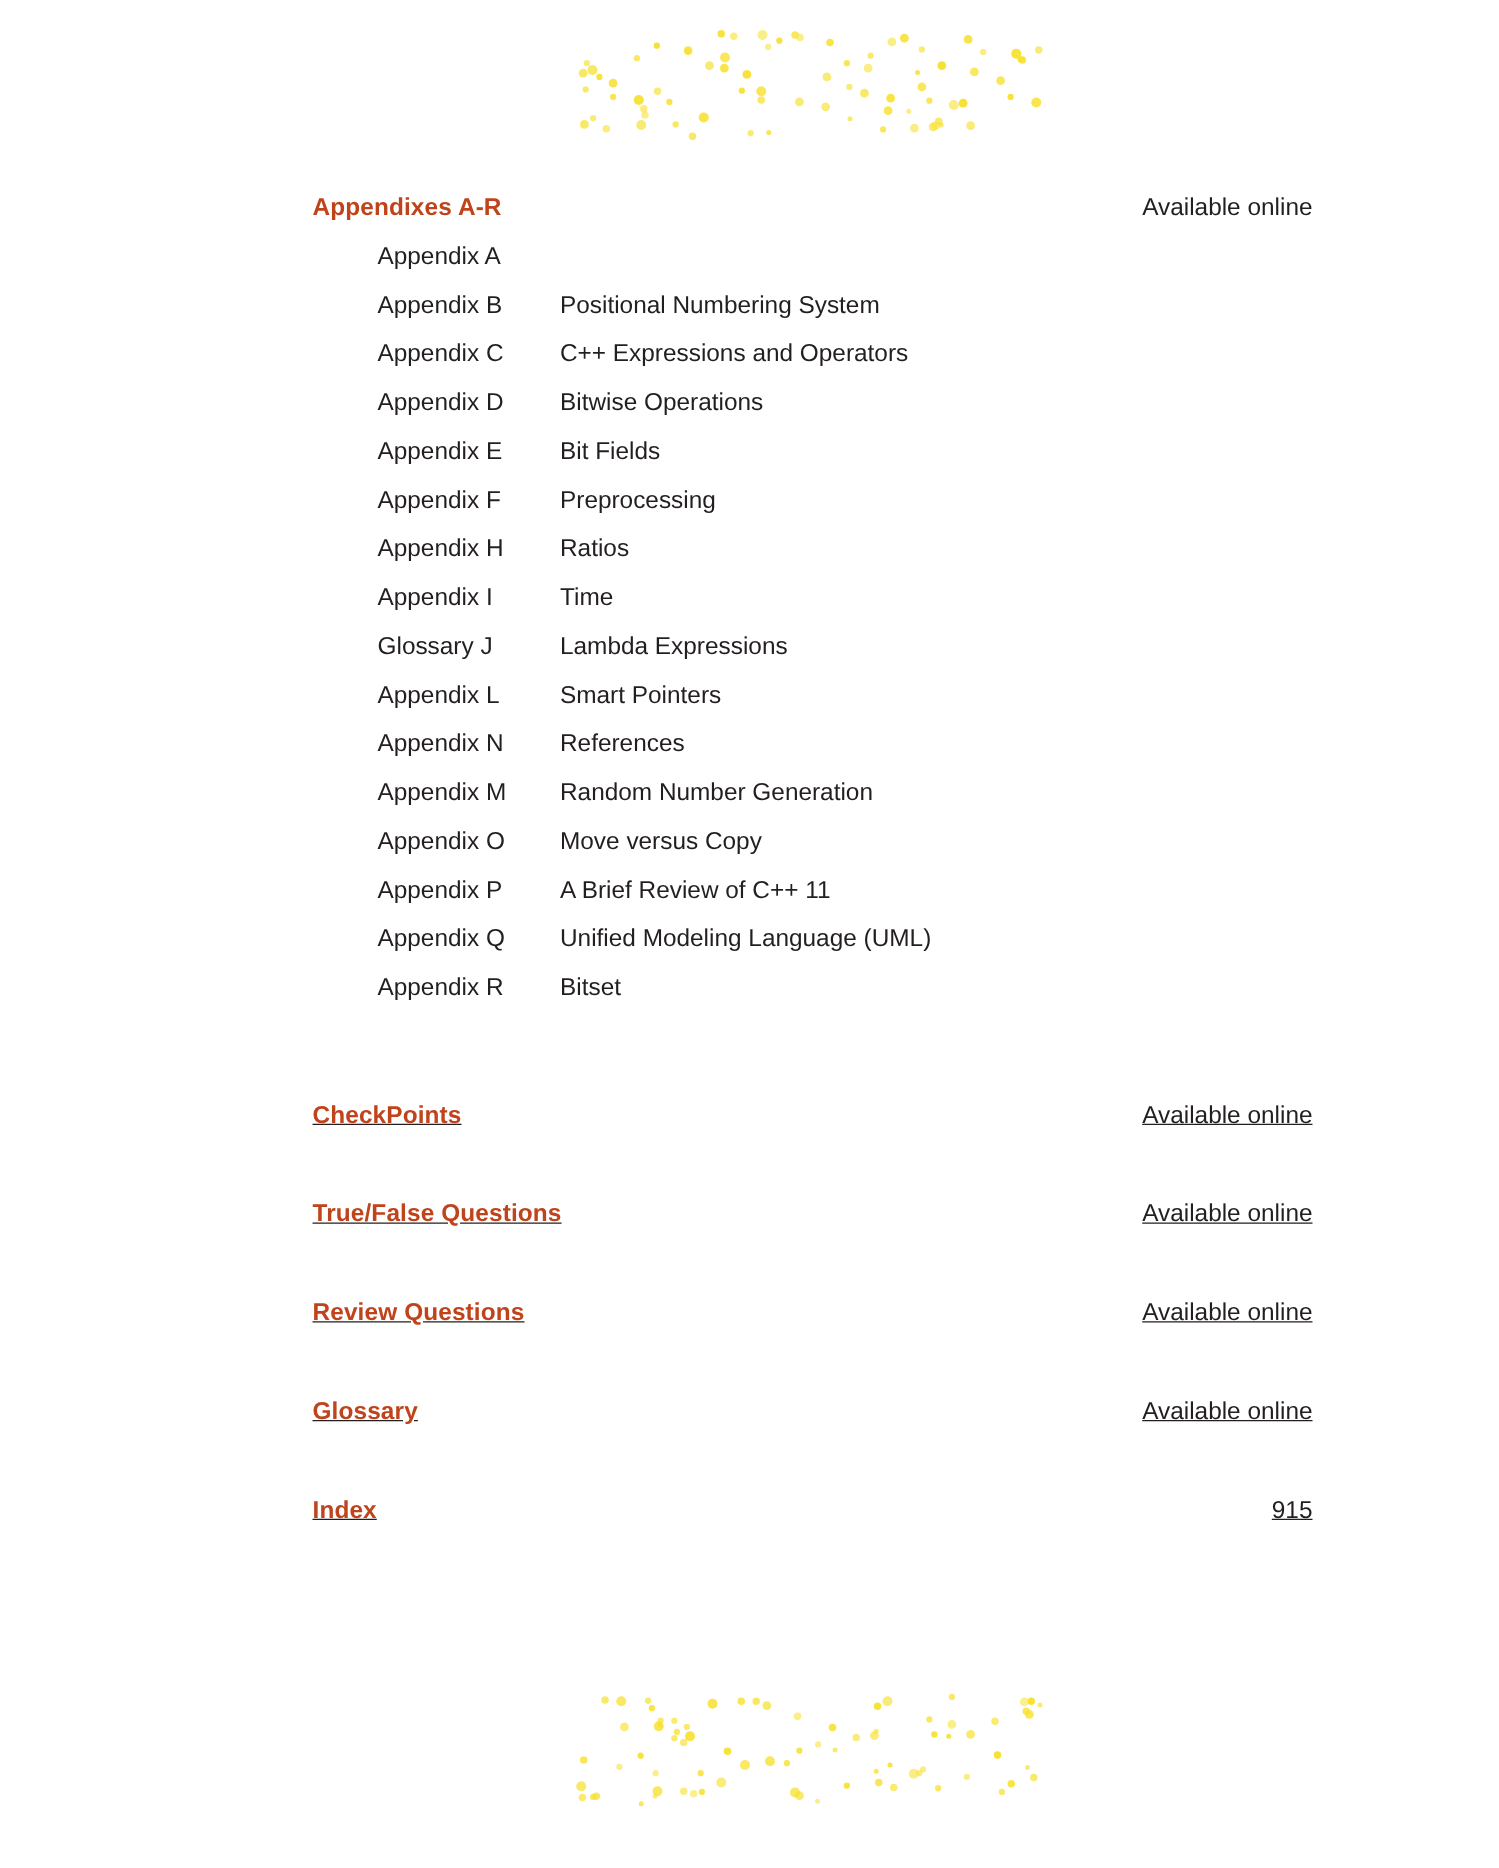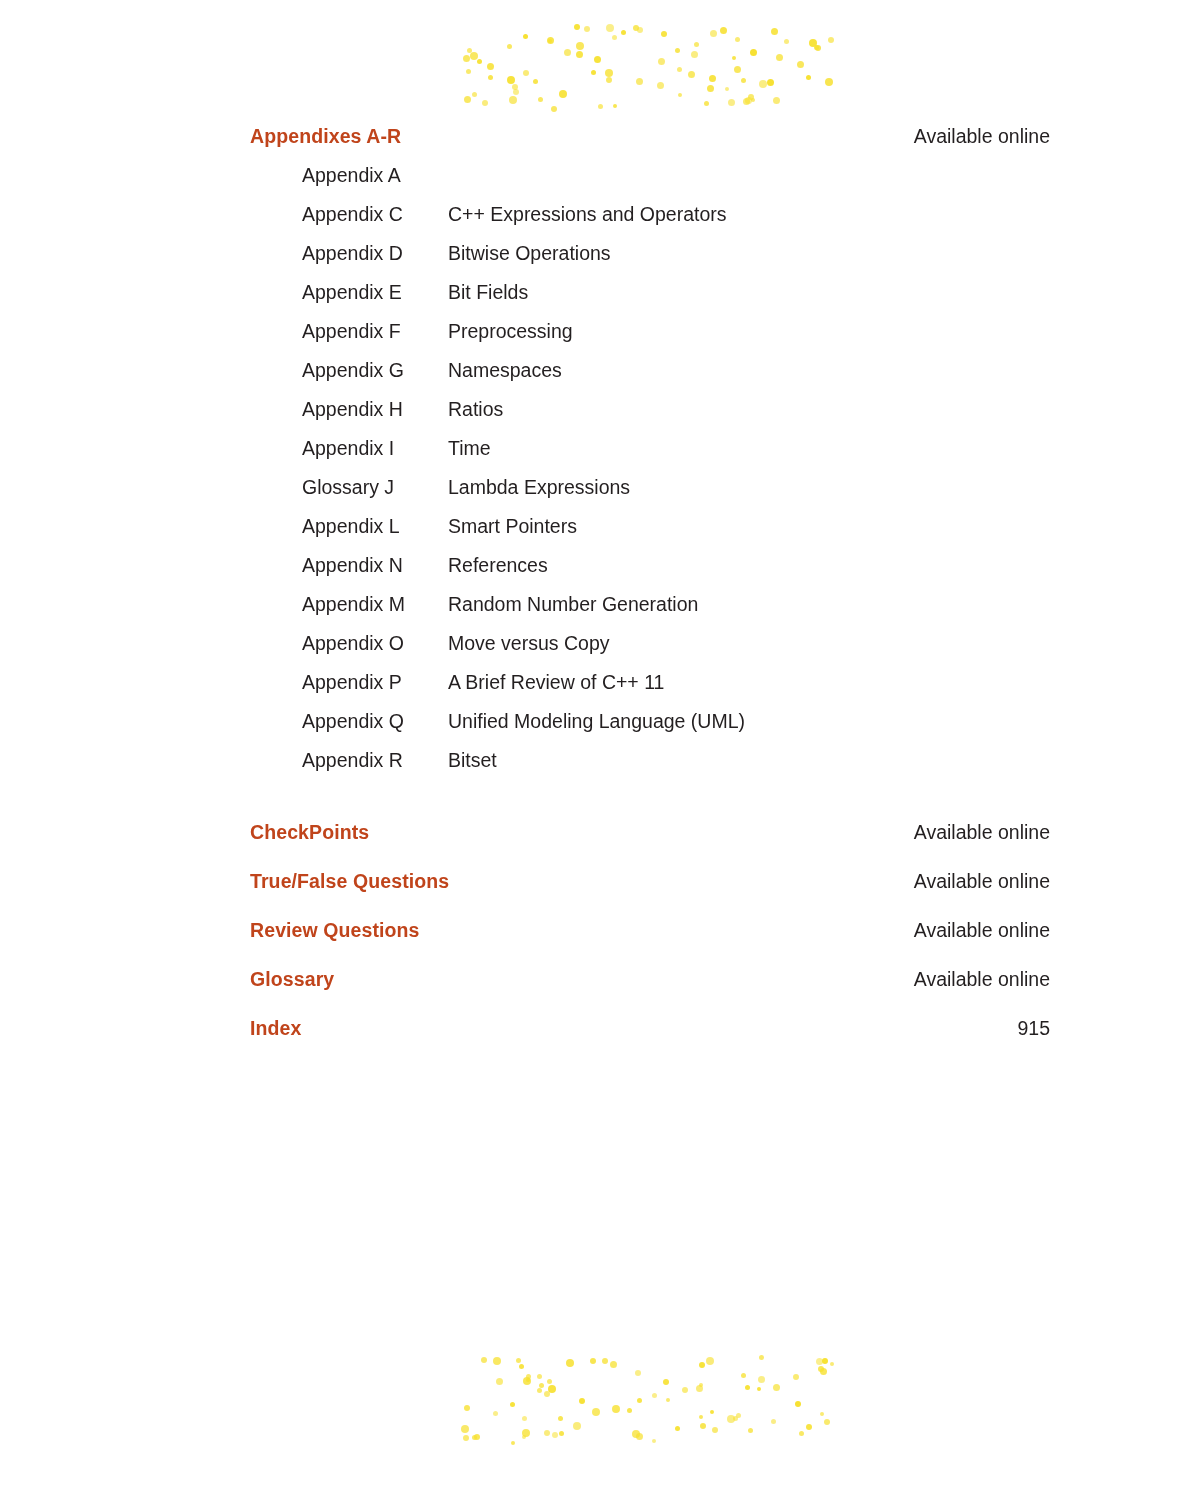--- a/index.html
+++ b/index.html
@@ -51,20 +51,21 @@
     display: flex;
     align-items: baseline;
     justify-content: space-between;
     margin-bottom: 6px;
   }
   .section-title {
     font-size: 19.5px;
     font-weight: bold;
     color: #c0441b;
     letter-spacing: 0.1px;
+    margin-top: 30px;
   }
   .section-note {
     font-size: 19.5px;
     color: #231f20;
     font-weight: normal;
     text-align: right;
     white-space: nowrap;
   }
 
   .appendix-list {
@@ -87,20 +88,21 @@
   .appendix-name {
     flex: 1 1 auto;
   }
 
   .tail-rows {
     margin-top: 36px;
   }
   .tail-rows .section-row {
     margin-bottom: 0;
     padding: 13px 0;
+    text-decoration: underline;
   }
   .tail-rows .section-row + .section-row { }
 </style>
 </head>
 <body>
 
 <div class="page">
 
   <div class="dot-band top" id="dot-band-top">
       <span class="dot" style="width: 4px; height: 4px; left: 290.933px; top: 76.2136px; background: rgb(247, 225, 49); opacity: 0.69;"></span>
@@ -188,38 +190,38 @@
     <div class="section-row">
       <div class="section-title">Appendixes A-R</div>
       <div class="section-note">Available online</div>
     </div>
 
     <div class="appendix-list" id="appendix-list">
         <div class="appendix-item">
           <span class="appendix-label">Appendix A</span>
         </div>
         <div class="appendix-item">
+          <span class="appendix-label">Appendix B</span>
+          <span class="appendix-name">Positional Numbering System</span>
+        </div>
+        <div class="appendix-item">
           <span class="appendix-label">Appendix C</span>
           <span class="appendix-name">C++ Expressions and Operators</span>
         </div>
         <div class="appendix-item">
           <span class="appendix-label">Appendix D</span>
           <span class="appendix-name">Bitwise Operations</span>
         </div>
         <div class="appendix-item">
           <span class="appendix-label">Appendix E</span>
           <span class="appendix-name">Bit Fields</span>
         </div>
         <div class="appendix-item">
           <span class="appendix-label">Appendix F</span>
           <span class="appendix-name">Preprocessing</span>
-        </div>
-        <div class="appendix-item">
-          <span class="appendix-label">Appendix G</span>
-          <span class="appendix-name">Namespaces</span>
         </div>
         <div class="appendix-item">
           <span class="appendix-label">Appendix H</span>
           <span class="appendix-name">Ratios</span>
         </div>
         <div class="appendix-item">
           <span class="appendix-label">Appendix I</span>
           <span class="appendix-name">Time</span>
         </div>
         <div class="appendix-item">

